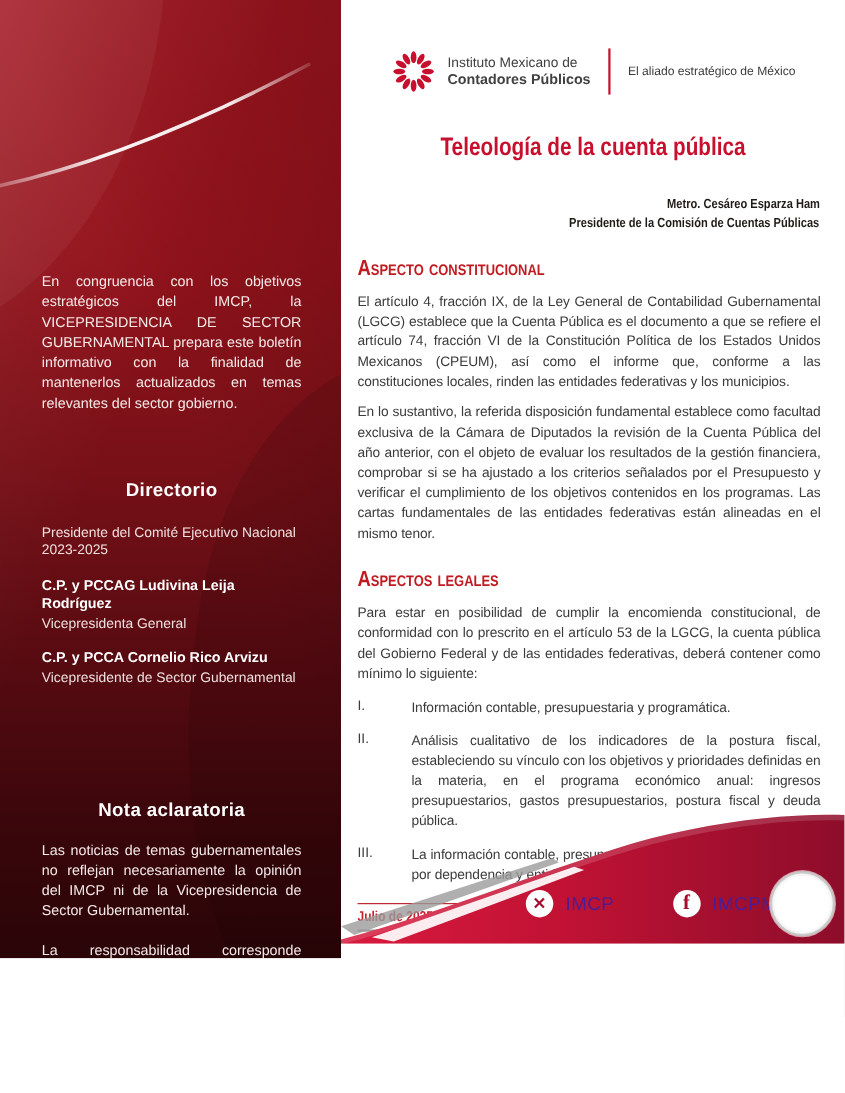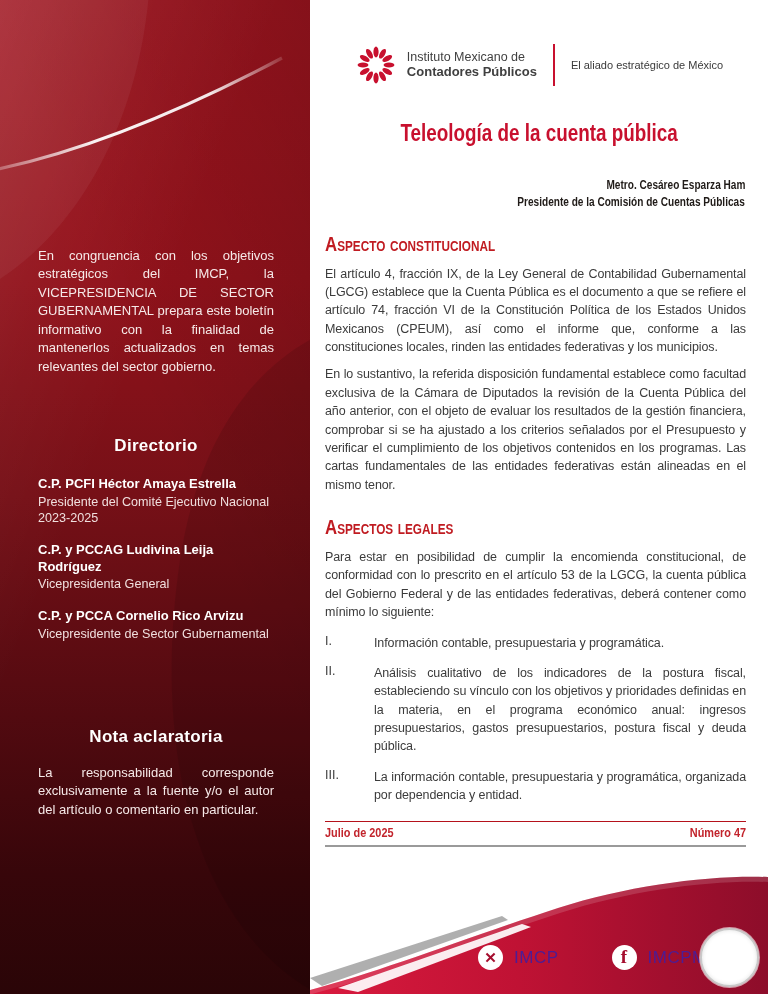--- a/index.html
+++ b/index.html
@@ -1,39 +1,39 @@
 <!DOCTYPE html>
 <html><head>
 <meta charset="utf-8">
 <style>
   html,body{margin:0;padding:0;background:#e9e9e9;}
   .page{position:relative;width:768px;height:994px;background:#ffffff;overflow:hidden;
         font-family:"Liberation Sans",sans-serif;margin:0 auto;}
 
   
-  .sidebar{position:absolute;left:0;top:0;width:310px;height:994px;overflow:hidden;
+  .sidebar{position:absolute;left:0;top:0;width:310px;height:871px;overflow:hidden;
     background:
       linear-gradient(112deg, rgba(255,255,255,.10) 0%, rgba(255,255,255,.03) 22%, rgba(255,255,255,0) 40%),
       linear-gradient(245deg, rgba(0,0,0,.18) 0%, rgba(0,0,0,0) 45%),
       linear-gradient(180deg,#a31520 0%, #92121b 28%, #761017 50%, #520a10 72%, #37060a 88%, #2a0507 100%);
     color:#f7eceb;}
   .sidebar svg.deco{position:absolute;left:0;top:0;}
   .side-block{position:absolute;left:38px;right:36px;}
   .side-intro{top:247px;font-size:13px;line-height:1.42;text-align:justify;color:#f6e9e8;}
   .side-title{font-size:17px;font-weight:bold;text-align:center;color:#ffffff;letter-spacing:.3px;}
   .dir-block{top:436px;}
   .dir-entries{margin-top:20px;}
   .dir-name{font-size:13px;font-weight:bold;color:#ffffff;line-height:1.3;}
   .dir-role{font-size:12.6px;color:#f0dfde;line-height:1.3;margin-top:1px;}
   .dir-entry{margin-bottom:15px;}
   .nota-block{top:727px;}
   .nota-p{margin-top:17px;font-size:13px;line-height:1.42;text-align:justify;color:#f6e9e8;}
 
   
-  .content{position:absolute;left:310px;top:0;width:458px;height:994px;background:#fff;}
+  .content{position:absolute;left:310px;top:0;width:458px;height:858px;background:#fff;}
 
   .brand-row{display:flex;align-items:center;justify-content:center;margin-top:44px;gap:10px;}
   .brand-name{line-height:1.15;color:#404040;}
   .brand-l1{font-size:12.5px;}
   .brand-l2{font-size:13px;font-weight:bold;}
   .brand-divider{width:2px;height:42px;background:#c8102e;margin:0 6px;}
   .brand-tagline{font-size:11px;color:#3a3a3a;}
 
   .title-box{position:relative;margin:37px 42px 0 42px;border:2px solid;
      border-image:linear-gradient(90deg,#d8112e 0%, #8c1128 55%, #35222e 100%) 1;
@@ -93,36 +93,36 @@
       <path d="M-40,300 C 60,260 140,140 150,-20 L -40,-20 Z" fill="#ffffff" opacity="0.05"></path>
       <path d="M330,1000 C 200,940 150,760 180,560 C 200,430 260,360 330,330 Z" fill="#000000" opacity="0.10"></path>
     </svg>
 
     <div class="side-block side-intro">En congruencia con los objetivos estratégicos del IMCP, la VICEPRESIDENCIA DE SECTOR GUBERNAMENTAL prepara este boletín informativo con la finalidad de mantenerlos actualizados en temas relevantes del sector gobierno.</div>
 
     <div class="side-block dir-block">
       <div class="side-title">Directorio</div>
       <div class="dir-entries">
         <div class="dir-entry">
-          <div class="dir-name">C.P. PCFI Héctor Amaya Estrella</div>
           <div class="dir-role">Presidente del Comité Ejecutivo Nacional 2023-2025</div>
         </div>
         <div class="dir-entry">
           <div class="dir-name">C.P. y PCCAG Ludivina Leija Rodríguez</div>
           <div class="dir-role">Vicepresidenta General</div>
         </div>
         <div class="dir-entry">
           <div class="dir-name">C.P. y PCCA Cornelio Rico Arvizu</div>
           <div class="dir-role">Vicepresidente de Sector Gubernamental</div>
         </div>
       </div>
     </div>
 
     <div class="side-block nota-block">
       <div class="side-title">Nota aclaratoria</div>
+      <div class="nota-p">Las noticias de temas gubernamentales no reflejan necesariamente la opinión del IMCP ni de la Vicepresidencia de Sector Gubernamental.</div>
       <div class="nota-p">La responsabilidad corresponde exclusivamente a la fuente y/o el autor del artículo o comentario en particular.</div>
     </div>
   </div>
 
   <div class="content">
 
     <div class="brand-row">
       <svg width="42" height="42" viewBox="-21 -21 42 42">
         <g fill="#c8102e">
           <ellipse rx="2.6" ry="5.4" cy="-13" transform="rotate(0)"></ellipse>

